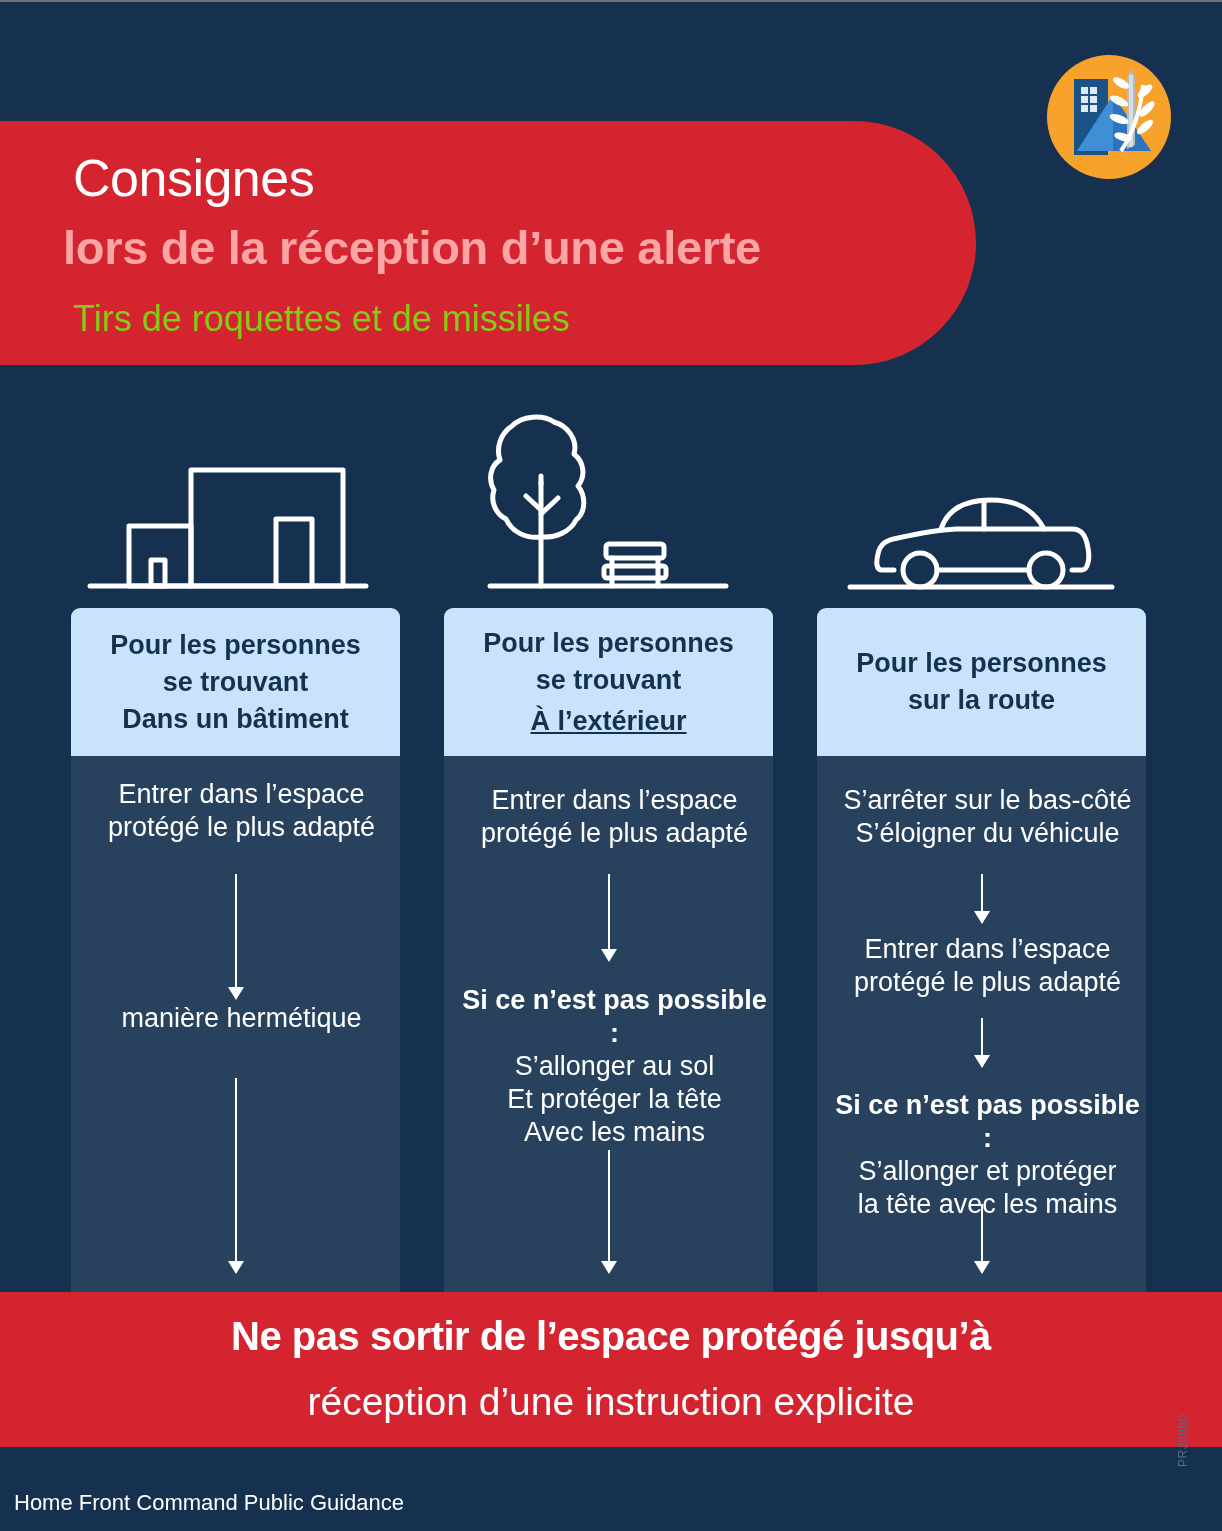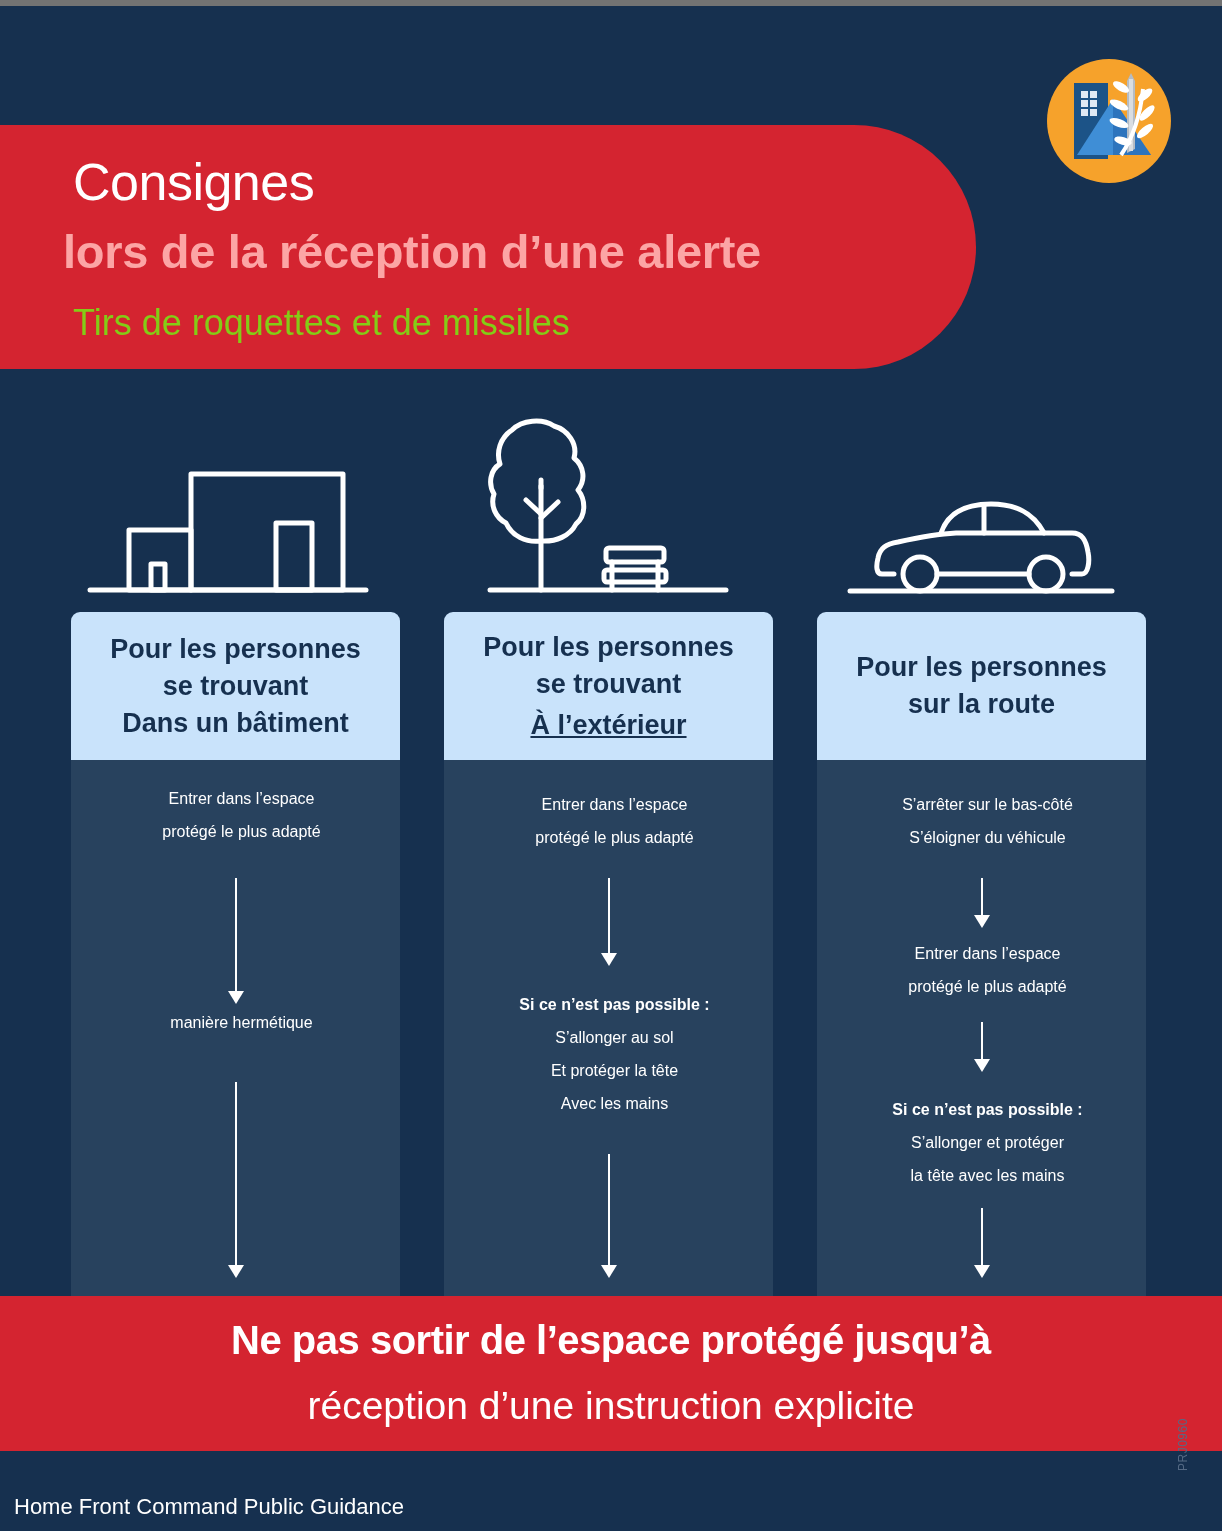--- a/index.html
+++ b/index.html
@@ -2,21 +2,21 @@
 <html><head>
 <meta charset="utf-8">
 <style>
   html, body { margin: 0; padding: 0; }
   body {
     width: 1222px; height: 1531px; overflow: hidden;
     background: #16304f;
     font-family: "Liberation Sans", sans-serif;
     position: relative;
   }
-  .page { position: absolute; inset: 0; background: #16304f; border-top: 6px solid #737373; }
+  .page { position: absolute; inset: 0; background: #16304f; border-top: 2px solid #737373; }
   
   .hero {
     position: absolute; left: 0; top: 119px; width: 976px; height: 244px;
     background: #d42430;
     border-radius: 0 122px 122px 0;
   }
   .hero-title-light {
     position: absolute; left: 73px; top: 146px;
     color: #ffffff; font-size: 52px; font-weight: 300; letter-spacing: -0.5px;
   }
@@ -40,21 +40,21 @@
     height: 148px; background: #c9e3fb; border-radius: 9px 9px 0 0;
     display: flex; flex-direction: column; align-items: center; justify-content: center;
     color: #16304f; font-weight: 700; font-size: 27px; line-height: 37px; text-align: center;
   }
   .col-body {
     position: absolute; top: 148px; left: 0; right: 0; bottom: 0;
     background: #28425e;
   }
   .step {
     position: absolute; left: 12px; right: 0; text-align: center;
-    color: #ffffff; font-size: 16px; line-height: 33px; font-weight: 300;
+    color: #ffffff; font-size: 27px; line-height: 33px; font-weight: 300;
   }
   .step .strong { font-weight: 700; }
   .arrow { position: absolute; width: 16px; left: 50%; margin-left: -8px; }
   .arrow .shaft { position: absolute; left: 7px; top: 0; width: 2px; background: #fff; }
   .arrow .head {
     position: absolute; left: 0; width: 0; height: 0;
     border-left: 8px solid transparent; border-right: 8px solid transparent;
     border-top: 13px solid #fff;
   }
   

